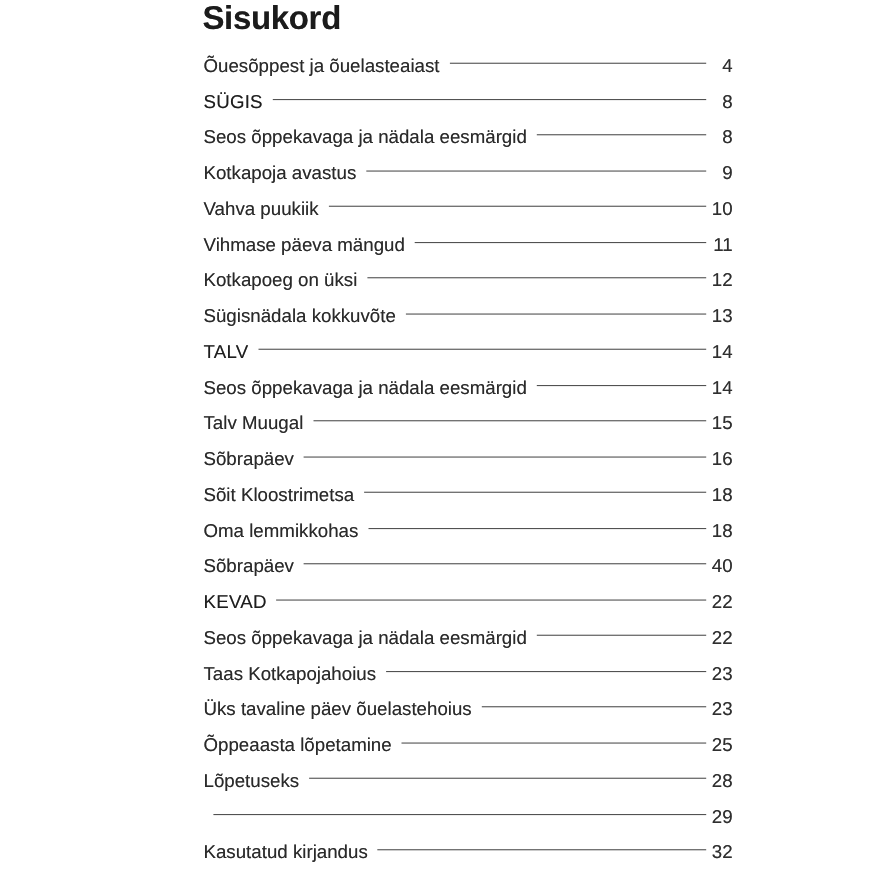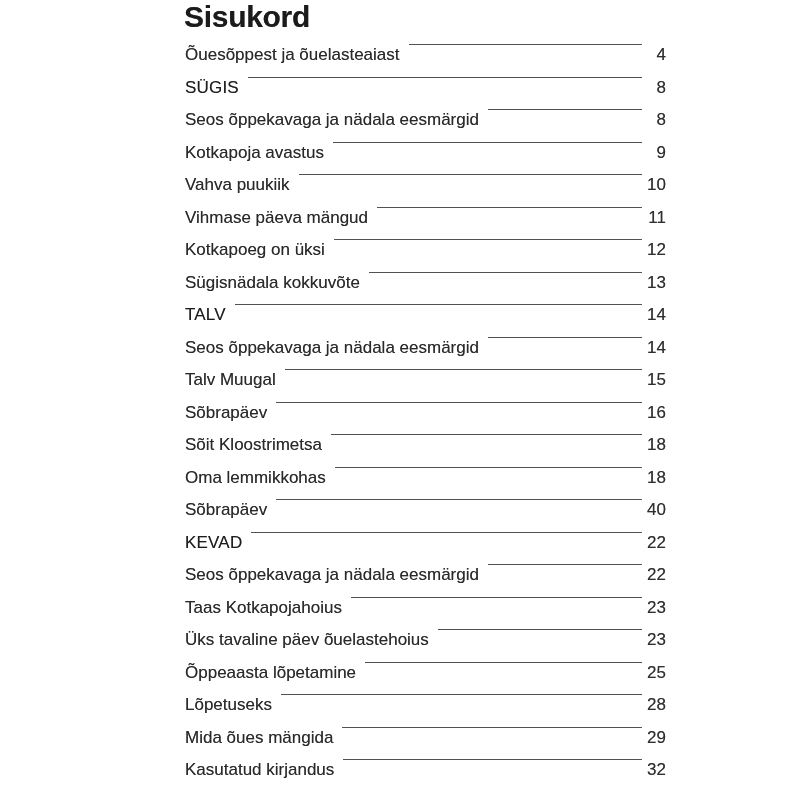--- a/index.html
+++ b/index.html
@@ -28,21 +28,21 @@
     text-shadow: 0 0 0.6px rgba(27,27,27,0.55);
   }
   .toc {
     position: absolute;
     left: 185px;
     top: 44px;
     width: 481px;
   }
   .row {
     display: flex;
-    align-items: flex-start;
+    align-items: center;
     height: 32.5px;
   }
   .label {
     white-space: nowrap;
     font-size: 17px;
     line-height: 22px;
     color: #2a2a2a;
     text-shadow: 0 0 0.55px rgba(42,42,42,0.55);
   }
   .row.section .label {
@@ -193,21 +193,20 @@
     <span class="pagenum">25</span>
   </div>
 
   <div class="row">
     <span class="label">Lõpetuseks</span>
     <span class="leader"></span>
     <span class="pagenum">28</span>
   </div>
 
   <div class="row">
-    <span class="label">Mida õues mängida</span>
     <span class="leader"></span>
     <span class="pagenum">29</span>
   </div>
 
   <div class="row">
     <span class="label">Kasutatud kirjandus</span>
     <span class="leader"></span>
     <span class="pagenum">32</span>
   </div>
 </div>

